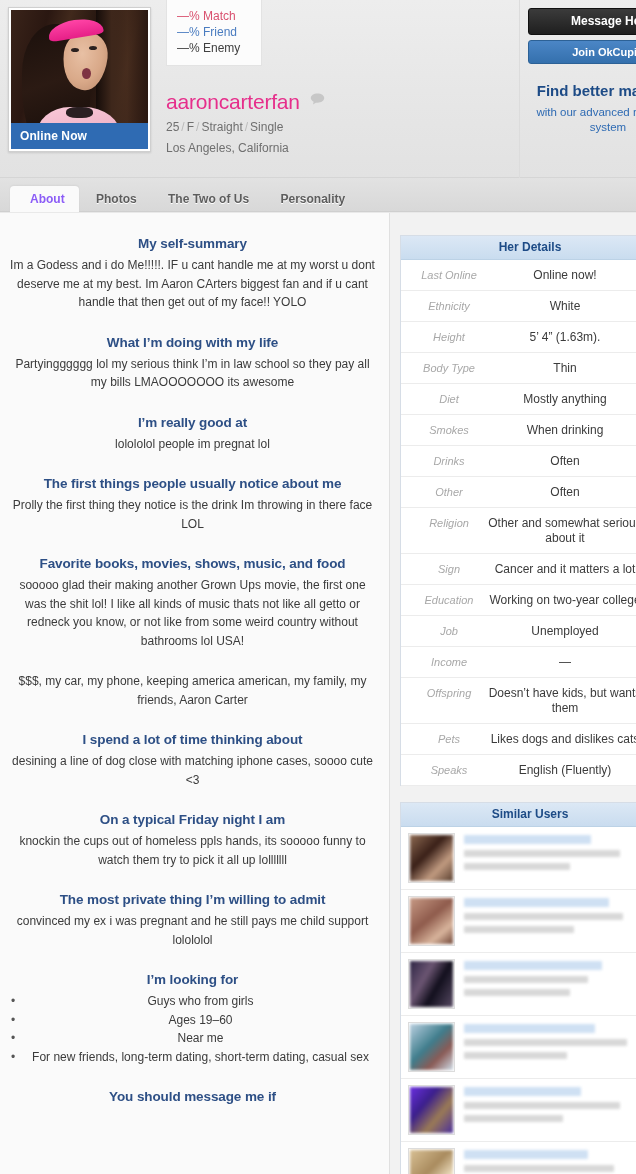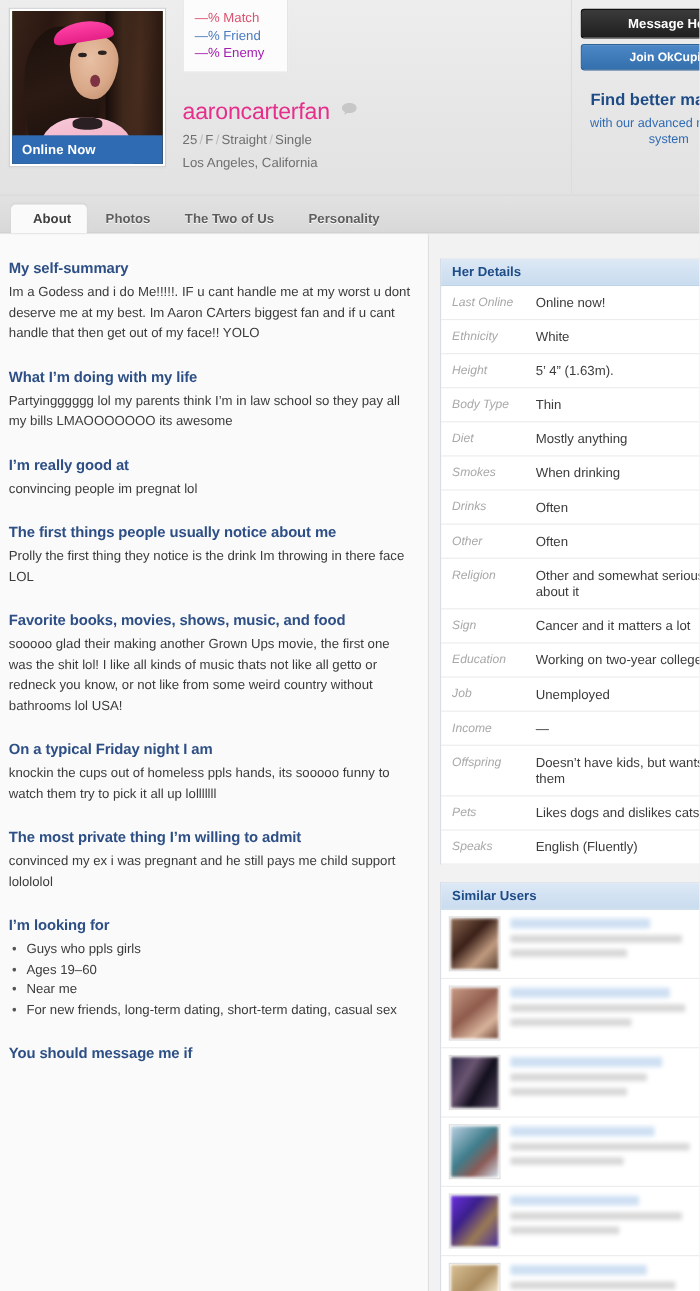--- a/index.html
+++ b/index.html
@@ -114,21 +114,21 @@
     border-top: none;
     padding: 8px 6px 9px 10px;
   }
   .match-line {
     font-size: 12px;
     line-height: 16px;
     white-space: nowrap;
   }
   .match-line.match   { color: #d9516f; }
   .match-line.friend  { color: #4a7cc0; }
-  .match-line.enemy   { color: #a21caf; }
+  .match-line.enemy   { color: #404040; }
 
   #identity {
     position: absolute;
     left: 166px;
     top: 90px;
   }
   #username {
     font-size: 21px;
     color: #e62e8b;
     font-weight: normal;
@@ -224,32 +224,33 @@
     line-height: 26px;
     font-size: 12px;
     font-weight: bold;
     color: #5d5d5d;
     text-shadow: 0 1px 0 #fff;
     cursor: pointer;
   }
   .tab.active {
     background: #fafafa;
     border-radius: 4px 4px 0 0;
-    color: #404040;
+    color: #8b5cf6;
     box-shadow: 0 -1px 2px rgba(0,0,0,.05);
     padding-left: 20px;
   }
 
   
   #content {
     position: absolute;
     top: 213px; left: 0;
     width: 636px;
     height: 961px;
     background: #f2f2f2;
+    text-align: center;
   }
 
   #essays-col {
     position: absolute;
     left: 0; top: 0;
     width: 390px;
     height: 961px;
     background: #fafafa;
     border-right: 1px solid #e0e0e0;
     padding: 22px 12px 0 8px;
@@ -420,56 +421,61 @@
 
   <div id="essays-col">
 
     <div class="essay">
       <div class="essay-title">My self-summary</div>
       <div class="essay-body">Im a Godess and i do Me!!!!!. IF u cant handle me at my worst u dont deserve me at my best. Im Aaron CArters biggest fan and if u cant handle that then get out of my face!! YOLO</div>
     </div>
 
     <div class="essay">
       <div class="essay-title">What I’m doing with my life</div>
-      <div class="essay-body">Partyingggggg lol my parents think I’m in law school so they pay all my bills LMAOOOOOOO its awesome</div>
+      <div class="essay-body">Partyingggggg lol my serious think I’m in law school so they pay all my bills LMAOOOOOOO its awesome</div>
     </div>
 
     <div class="essay">
       <div class="essay-title">I’m really good at</div>
-      <div class="essay-body">convincing people im pregnat lol</div>
+      <div class="essay-body">lolololol people im pregnat lol</div>
     </div>
 
     <div class="essay">
       <div class="essay-title">The first things people usually notice about me</div>
       <div class="essay-body">Prolly the first thing they notice is the drink Im throwing in there face LOL</div>
     </div>
 
     <div class="essay">
       <div class="essay-title">Favorite books, movies, shows, music, and food</div>
       <div class="essay-body">sooooo glad their making another Grown Ups movie, the first one was the shit lol! I like all kinds of music thats not like all getto or redneck you know, or not like from some weird country without bathrooms lol USA!</div>
     </div>
 
     <div class="essay">
-    </div>
-
+      <div class="essay-body">$$$, my car, my phone, keeping america american, my family, my friends, Aaron Carter</div>
+    </div>
+
+    <div class="essay">
+      <div class="essay-title">I spend a lot of time thinking about</div>
+      <div class="essay-body">desining a line of dog close with matching iphone cases, soooo cute &lt;3</div>
+    </div>
 
     <div class="essay">
       <div class="essay-title">On a typical Friday night I am</div>
       <div class="essay-body">knockin the cups out of homeless ppls hands, its sooooo funny to watch them try to pick it all up lolllllll</div>
     </div>
 
     <div class="essay">
       <div class="essay-title">The most private thing I’m willing to admit</div>
       <div class="essay-body">convinced my ex i was pregnant and he still pays me child support lolololol</div>
     </div>
 
     <div class="essay">
       <div class="essay-title">I’m looking for</div>
       <ul class="essay-list">
-        <li>Guys who ppls girls</li>
+        <li>Guys who from girls</li>
         <li>Ages 19–60</li>
         <li>Near me</li>
         <li>For new friends, long-term dating, short-term dating, casual sex</li>
       </ul>
     </div>
 
     <div class="essay">
       <div class="essay-title">You should message me if</div>
     </div>
 

